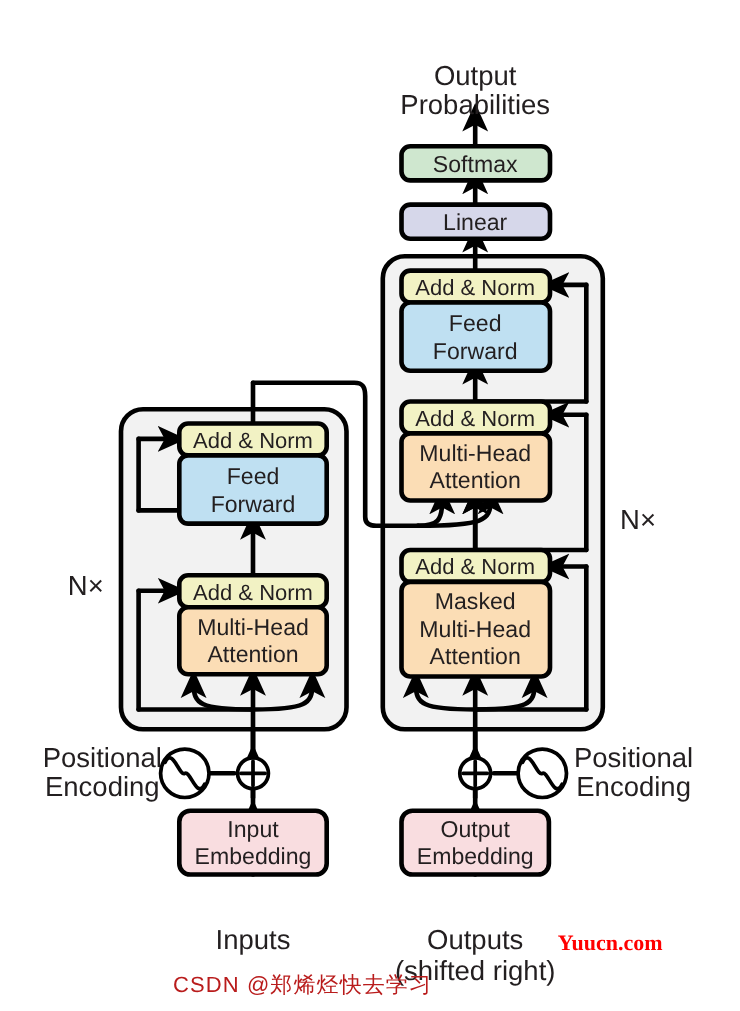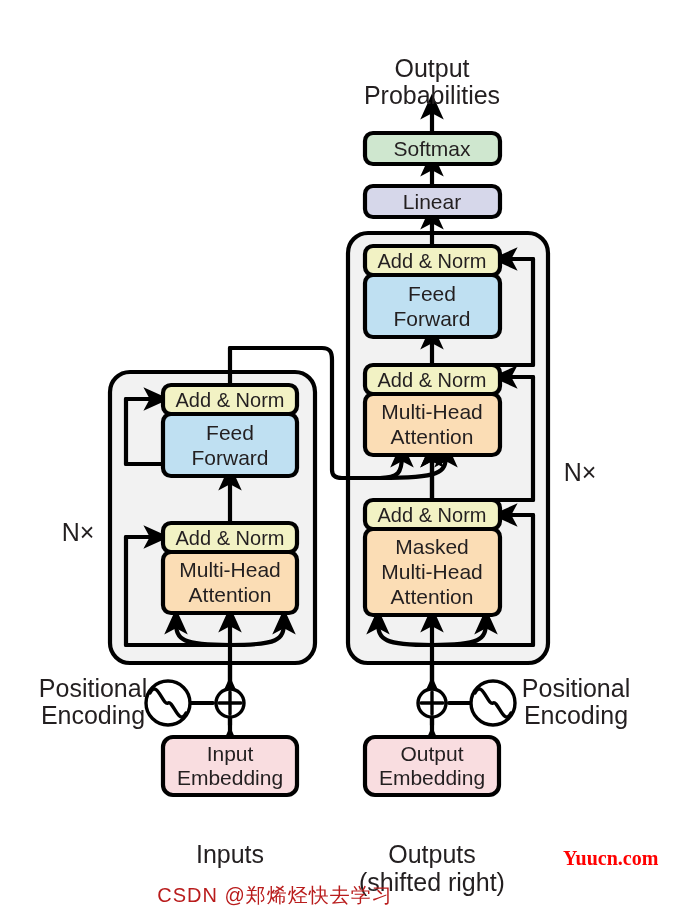--- a/index.html
+++ b/index.html
@@ -9,21 +9,21 @@
     color:#231f20;
   }
   #diagram{position:absolute;left:0;top:0;width:673px;height:919px;}
   .wm-csdn{
     position:absolute;left:0;top:882px;width:550px;text-align:center;
     font-family:"Liberation Sans","DejaVu Sans",sans-serif;
     font-size:20px;color:#b91c1c;letter-spacing:1px;white-space:nowrap;
     pointer-events:none;user-select:none;
   }
   .wm-yuucn{
-    position:absolute;left:563px;top:847px;
+    position:absolute;left:507px;top:847px;
     font-family:"Liberation Serif","DejaVu Serif",serif;
     font-size:20px;font-weight:bold;color:#ff0000;white-space:nowrap;
     pointer-events:none;user-select:none;
   }
 </style>
 </head>
 <body>
 
 <svg id="diagram" viewBox="0 0 673 919" width="673" height="919" xmlns="http://www.w3.org/2000/svg">
 

